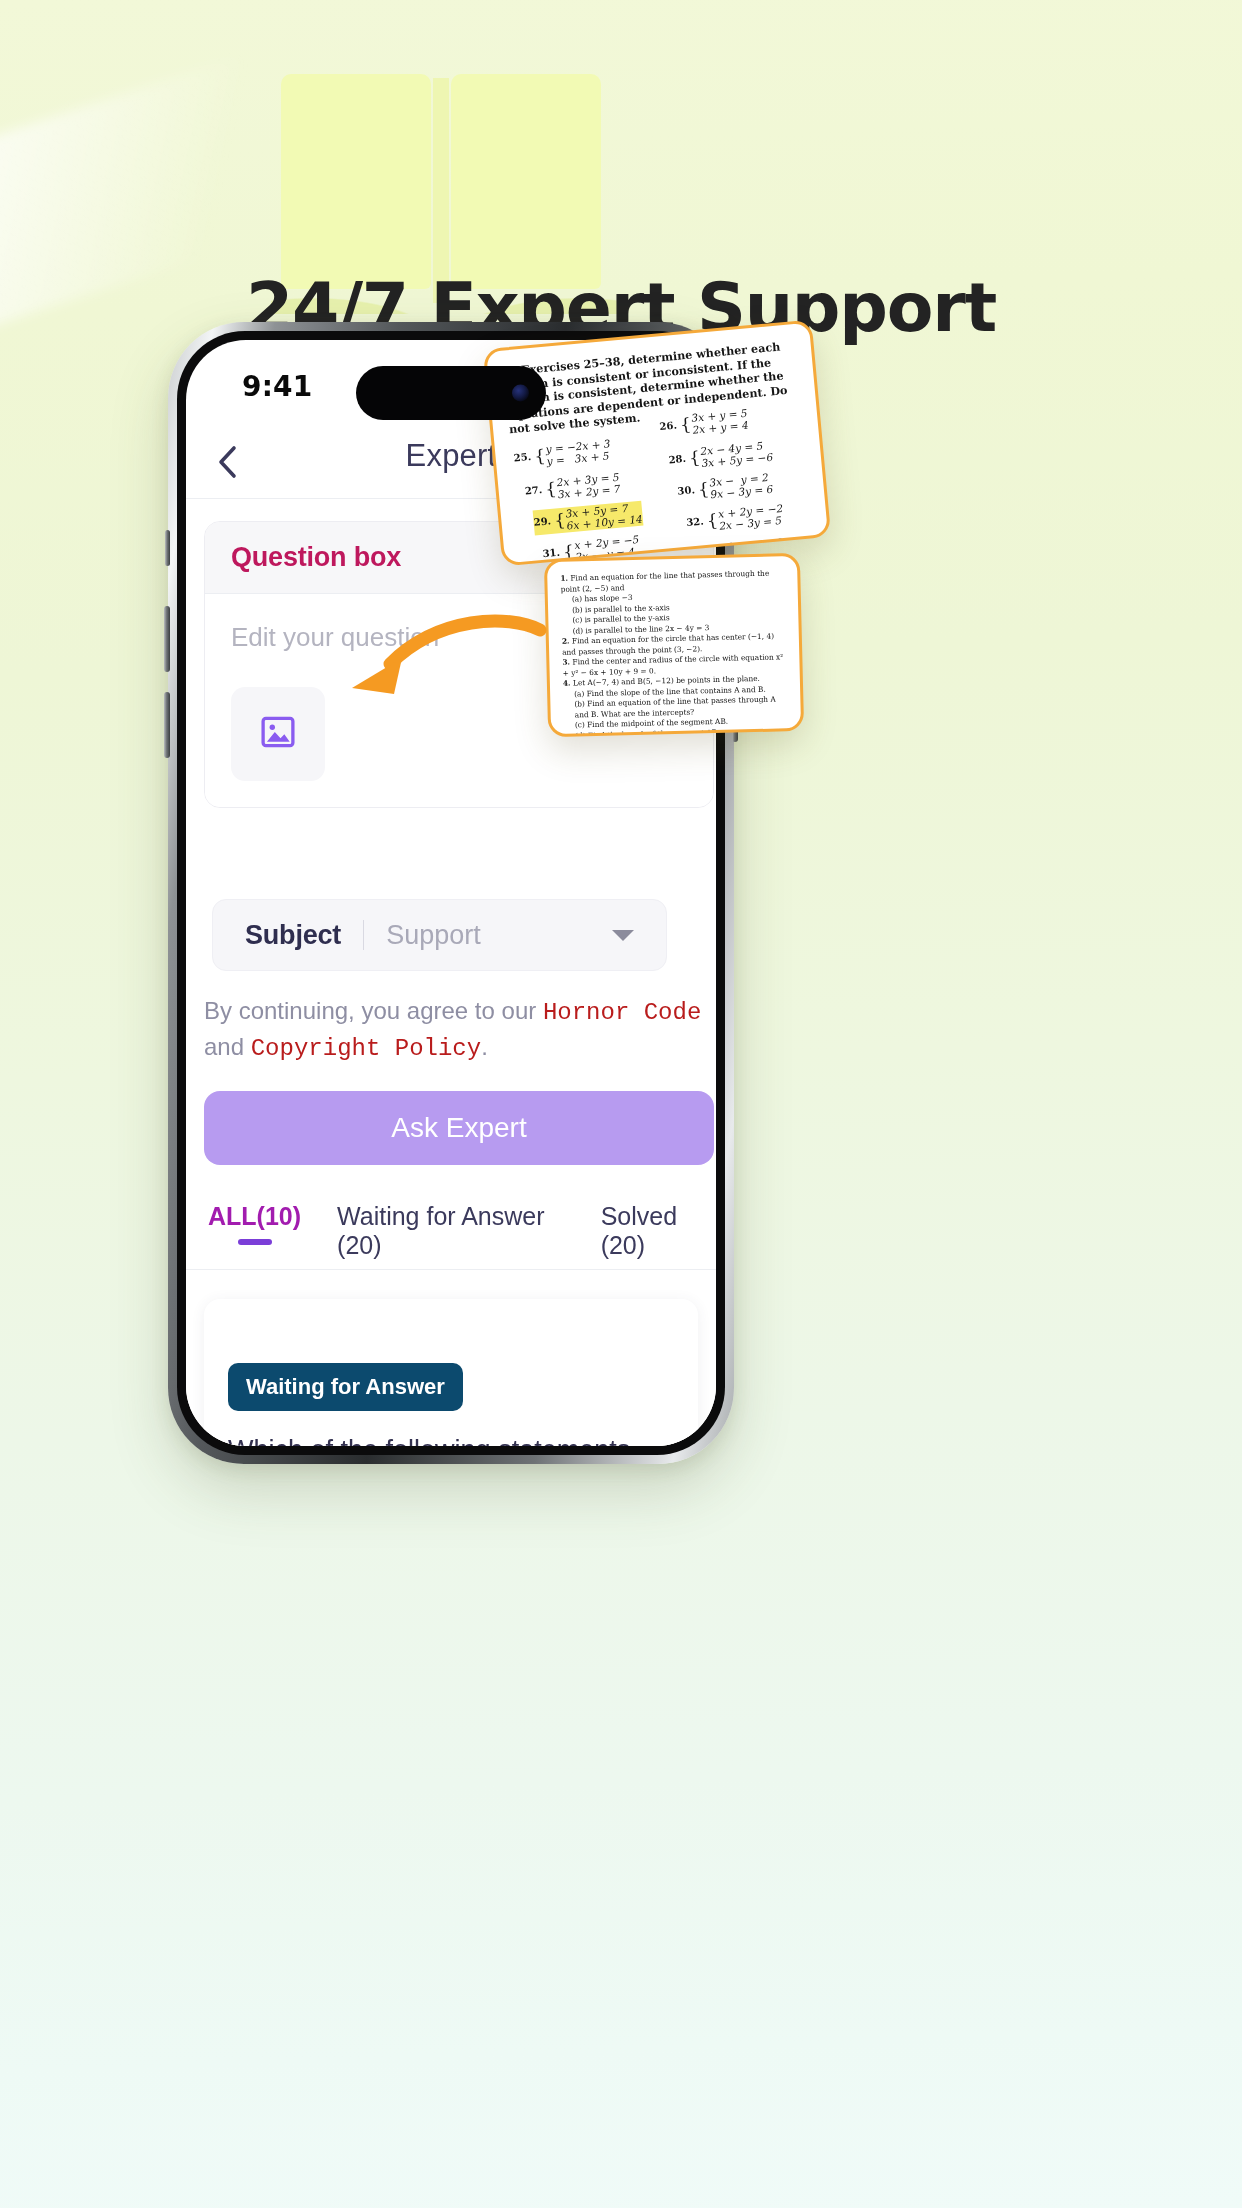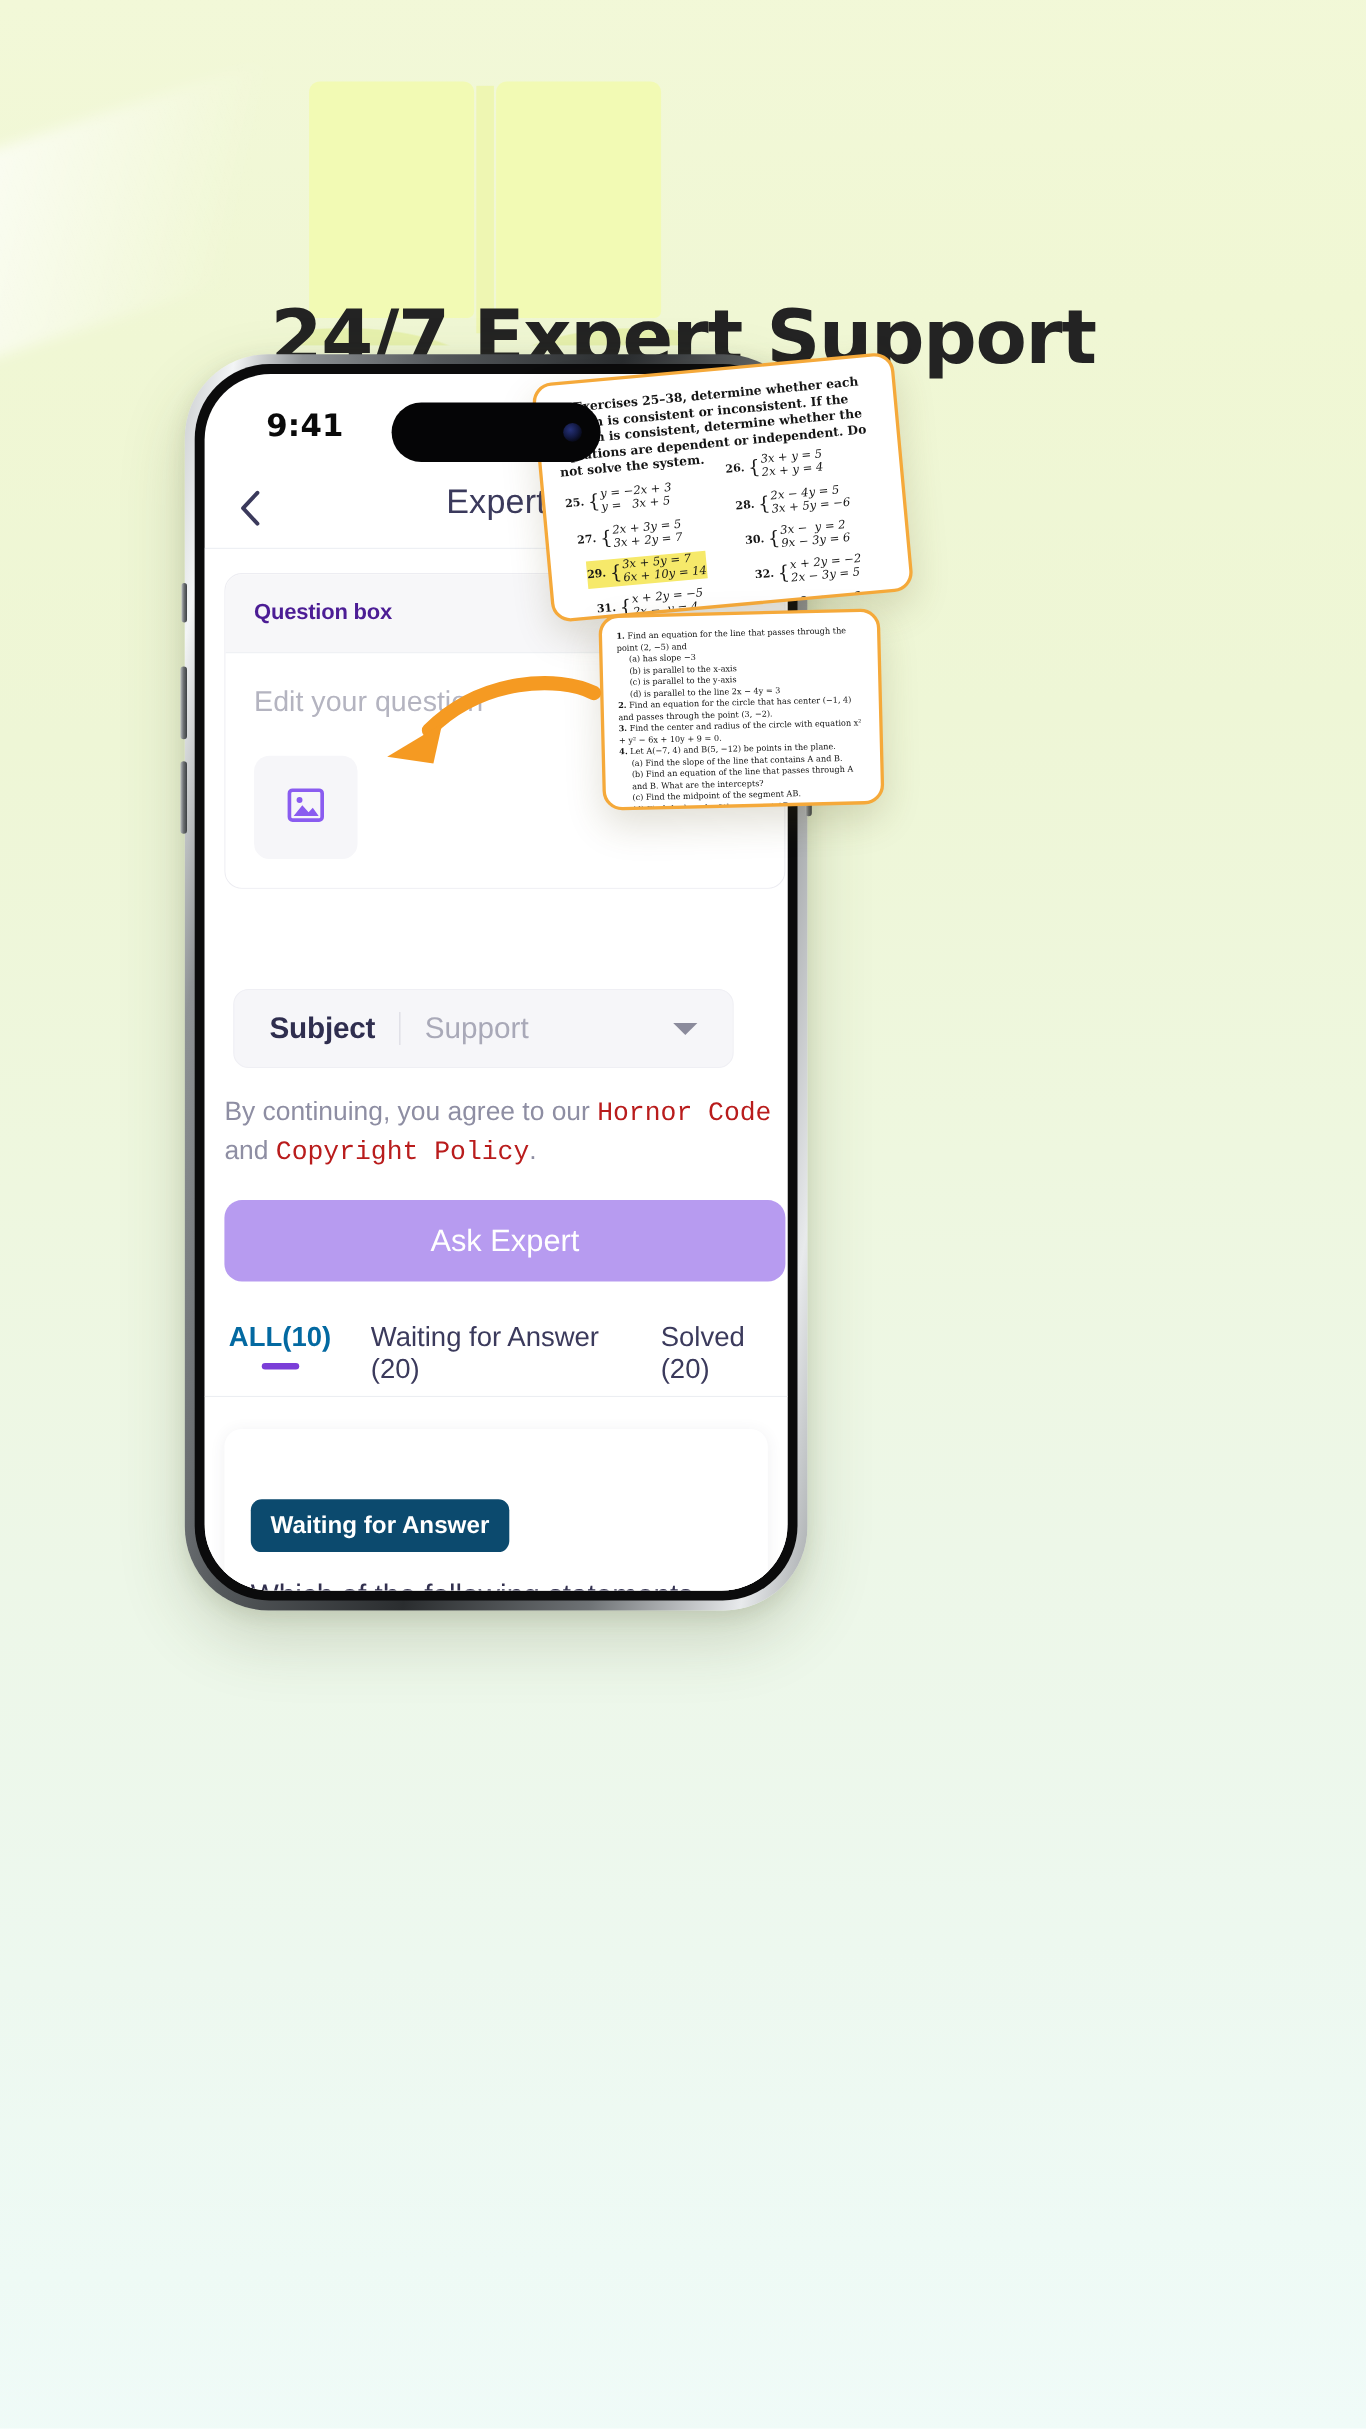--- a/index.html
+++ b/index.html
@@ -87,21 +87,21 @@
   .divider { position: absolute; left: 0; width: 100%; height: 1px; background: #eceef2; }
 
   
   .content { position: absolute; top: 159px; left: 0; width: 100%; height: 983px; background: #fff; }
 
   
   .qbox { position: absolute; left: 18px; top: 22px; width: 510px;
     border: 1px solid #ededf2; border-radius: 16px; background: #fff; overflow: hidden; }
   .qbox-head { height: 72px; background: #f7f7f9; border-bottom: 1px solid #eceef2;
     display: flex; align-items: center; padding-left: 26px; }
-  .qbox-head-t { font-size: 20px; font-weight: 700; color: #4c1d95; letter-spacing: -.2px; }
+  .qbox-head-t { font-size: 27px; font-weight: 700; color: #be185d; letter-spacing: -.2px; }
   .qbox-body { padding: 28px 26px 26px 26px; background:#fff; }
   .q-placeholder { font-size: 26px; color: #b4b4c0; }
   .upload { margin-top: 34px; width: 94px; height: 94px; border-radius: 14px; background: #f6f6f9;
     display: flex; align-items: center; justify-content: center; }
 
   
   .subject { position: absolute; left: 26px; top: 400px; width: 455px; height: 72px;
     background: #f6f6f9; border: 1px solid #efeff4; border-radius: 14px;
     display: flex; align-items: center; padding: 0 32px; }
   .subject-label { font-size: 27px; font-weight: 700; color: #2f2e4f; letter-spacing: -.2px; }
@@ -116,21 +116,21 @@
   .consent a { color: #b91c1c; text-decoration: none; font-family: Liberation Mono, monospace; }
 
   
   .ask { position: absolute; left: 18px; top: 592px; width: 510px; height: 74px;
     background: #b79bf0; border-radius: 16px; display: flex; align-items: center; justify-content: center;
     color: #ffffff; font-size: 28px; }
 
   
   .tabs { position: absolute; left: 0; top: 703px; width: 100%; height: 70px; display: flex; align-items: flex-start; }
   .tab { position: relative; font-size: 25px; color: #3b3a5c; padding: 0 0 14px 0; }
-  .tab.active { color: #0369a1; font-weight: 700; }
+  .tab.active { color: #a21caf; font-weight: 700; }
   .tab .ul { position: absolute; left: 50%; transform: translateX(-50%); bottom: 0;
     width: 34px; height: 6px; border-radius: 4px; background: #7b3ed8; }
   .tabs-div { position: absolute; left: 0; top: 770px; width: 100%; height: 1px; background: #eceef2; }
 
   
   .qcard { position: absolute; left: 18px; width: 494px; background: #fff; border-radius: 16px;
     box-shadow: 0 2px 14px rgba(60,60,90,.08); padding: 22px 24px 20px 24px; }
   .badge { display: inline-block; border-radius: 10px; padding: 11px 18px;
     font-size: 22px; color: #fff; font-weight: 700; }
   .badge.orange { background: #f5a council; }

